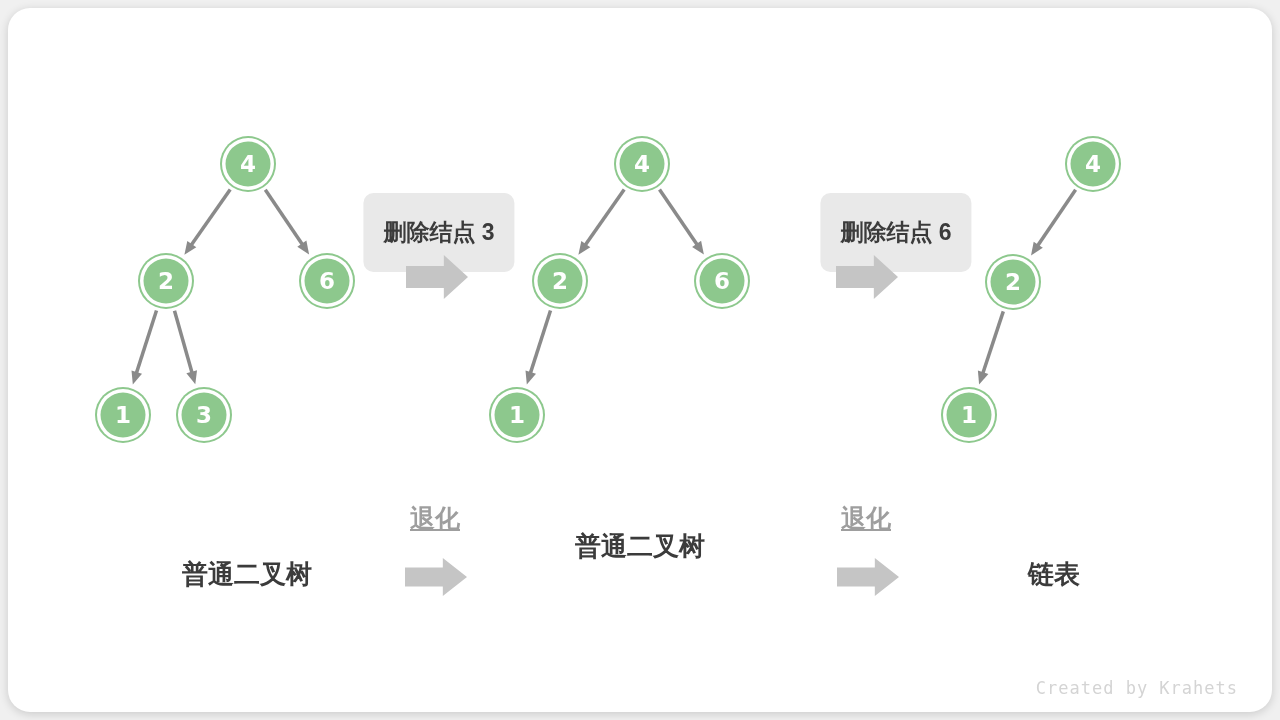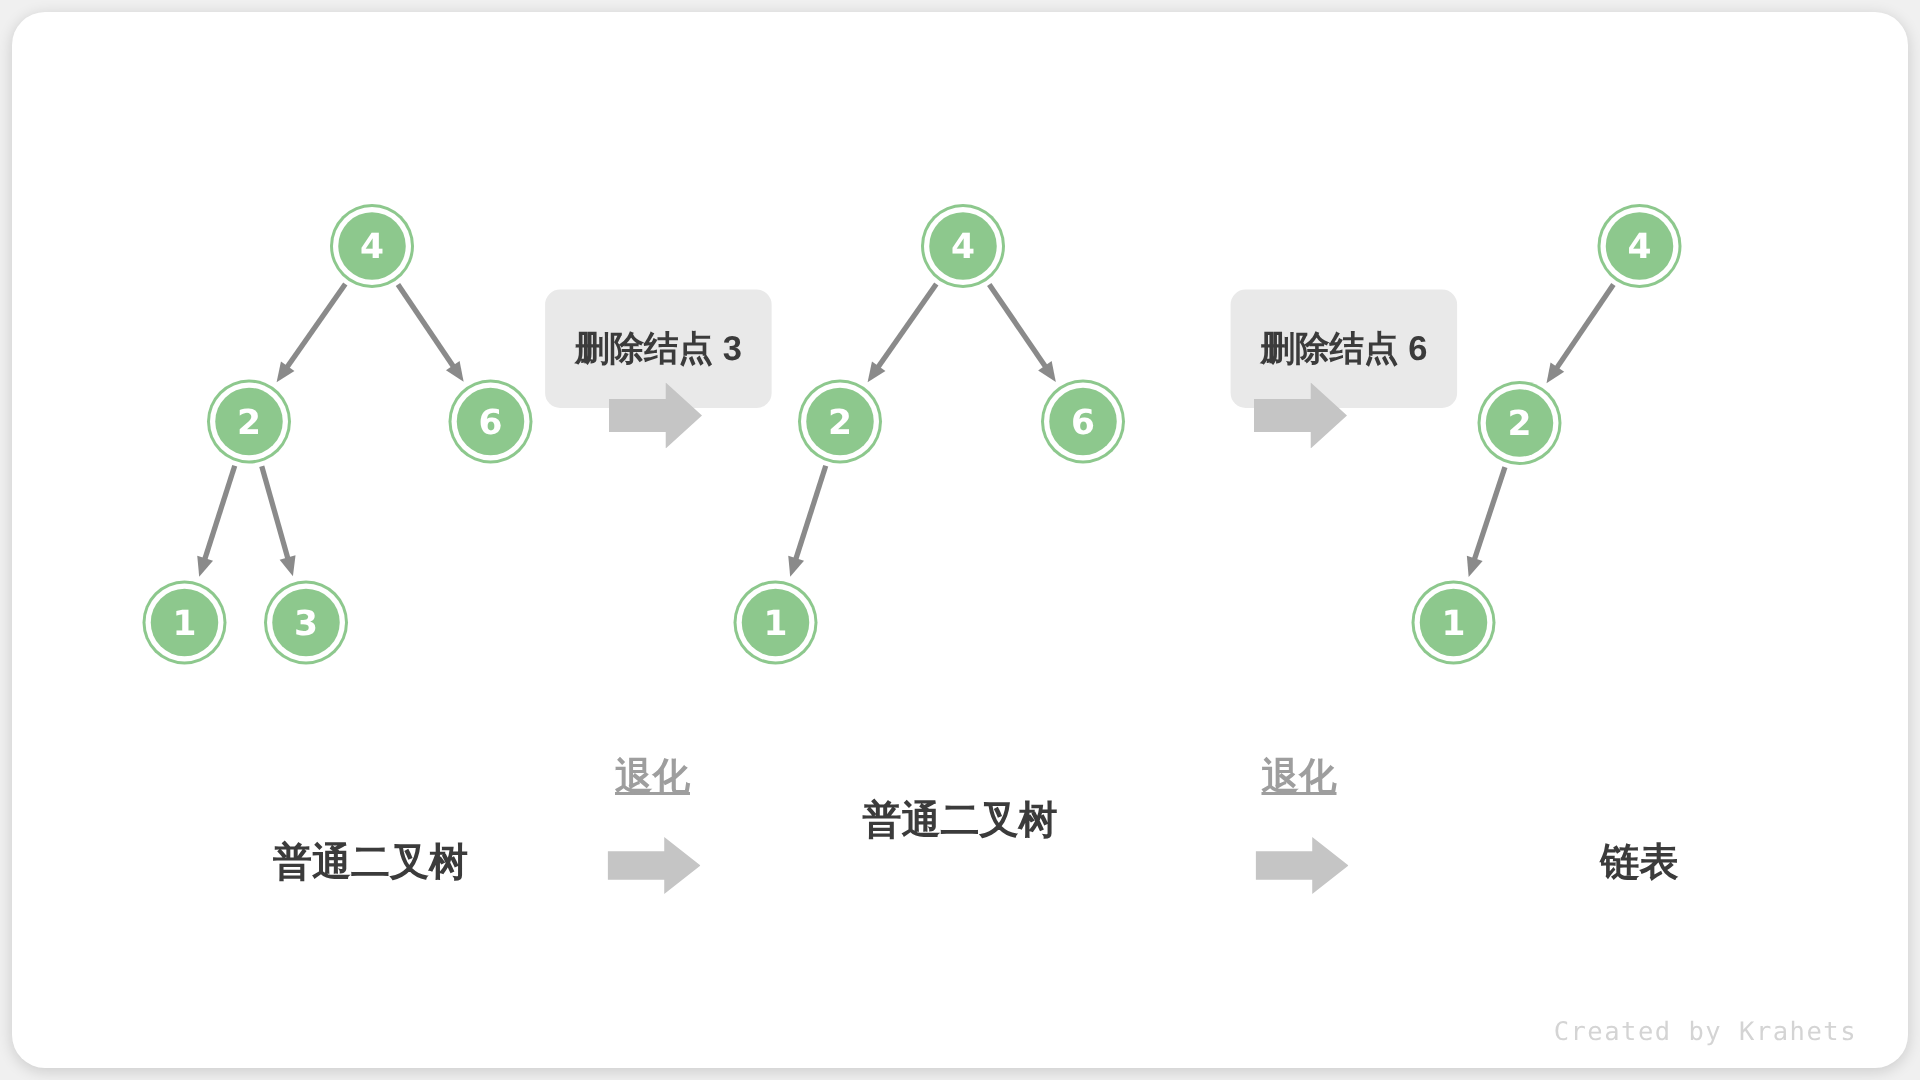--- a/index.html
+++ b/index.html
@@ -193,15 +193,15 @@
 <div class="block-arrow" style="left:836px; top:255px; width:62px; height:44px;"></div>
 
 <div class="degrade-label" style="left:435px; top:505px;">退化</div>
 <div class="degrade-label" style="left:866px; top:505px;">退化</div>
 
 <div class="block-arrow" style="left:405px; top:558px; width:62px; height:38px;"></div>
 <div class="block-arrow" style="left:837px; top:558px; width:62px; height:38px;"></div>
 
 <div class="caption" style="left:247px; top:560px;">普通二叉树</div>
 <div class="caption" style="left:640px; top:532px;">普通二叉树</div>
-<div class="caption" style="left:1093px; top:560px;">链表</div>
+<div class="caption" style="left:1054px; top:560px;">链表</div>
 
 <div class="watermark">Created by Krahets</div>
 
 </body></html>

